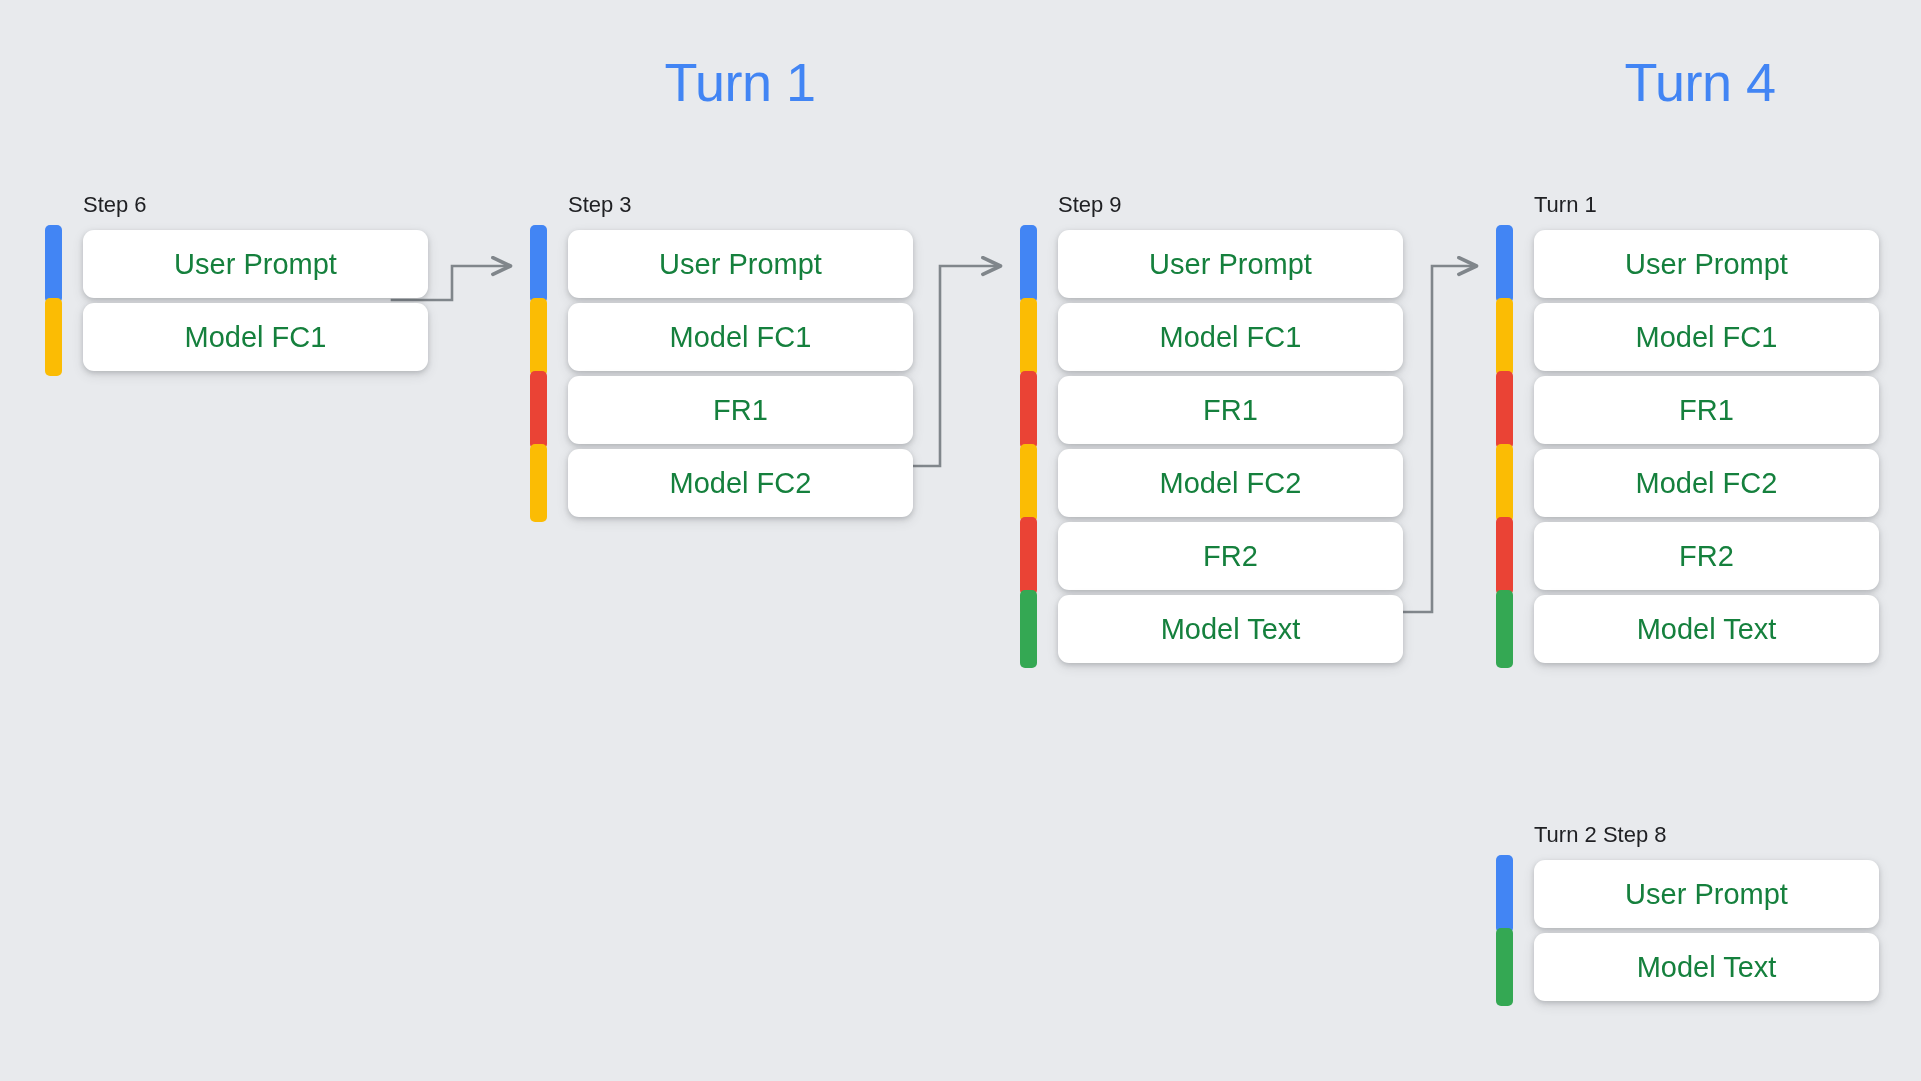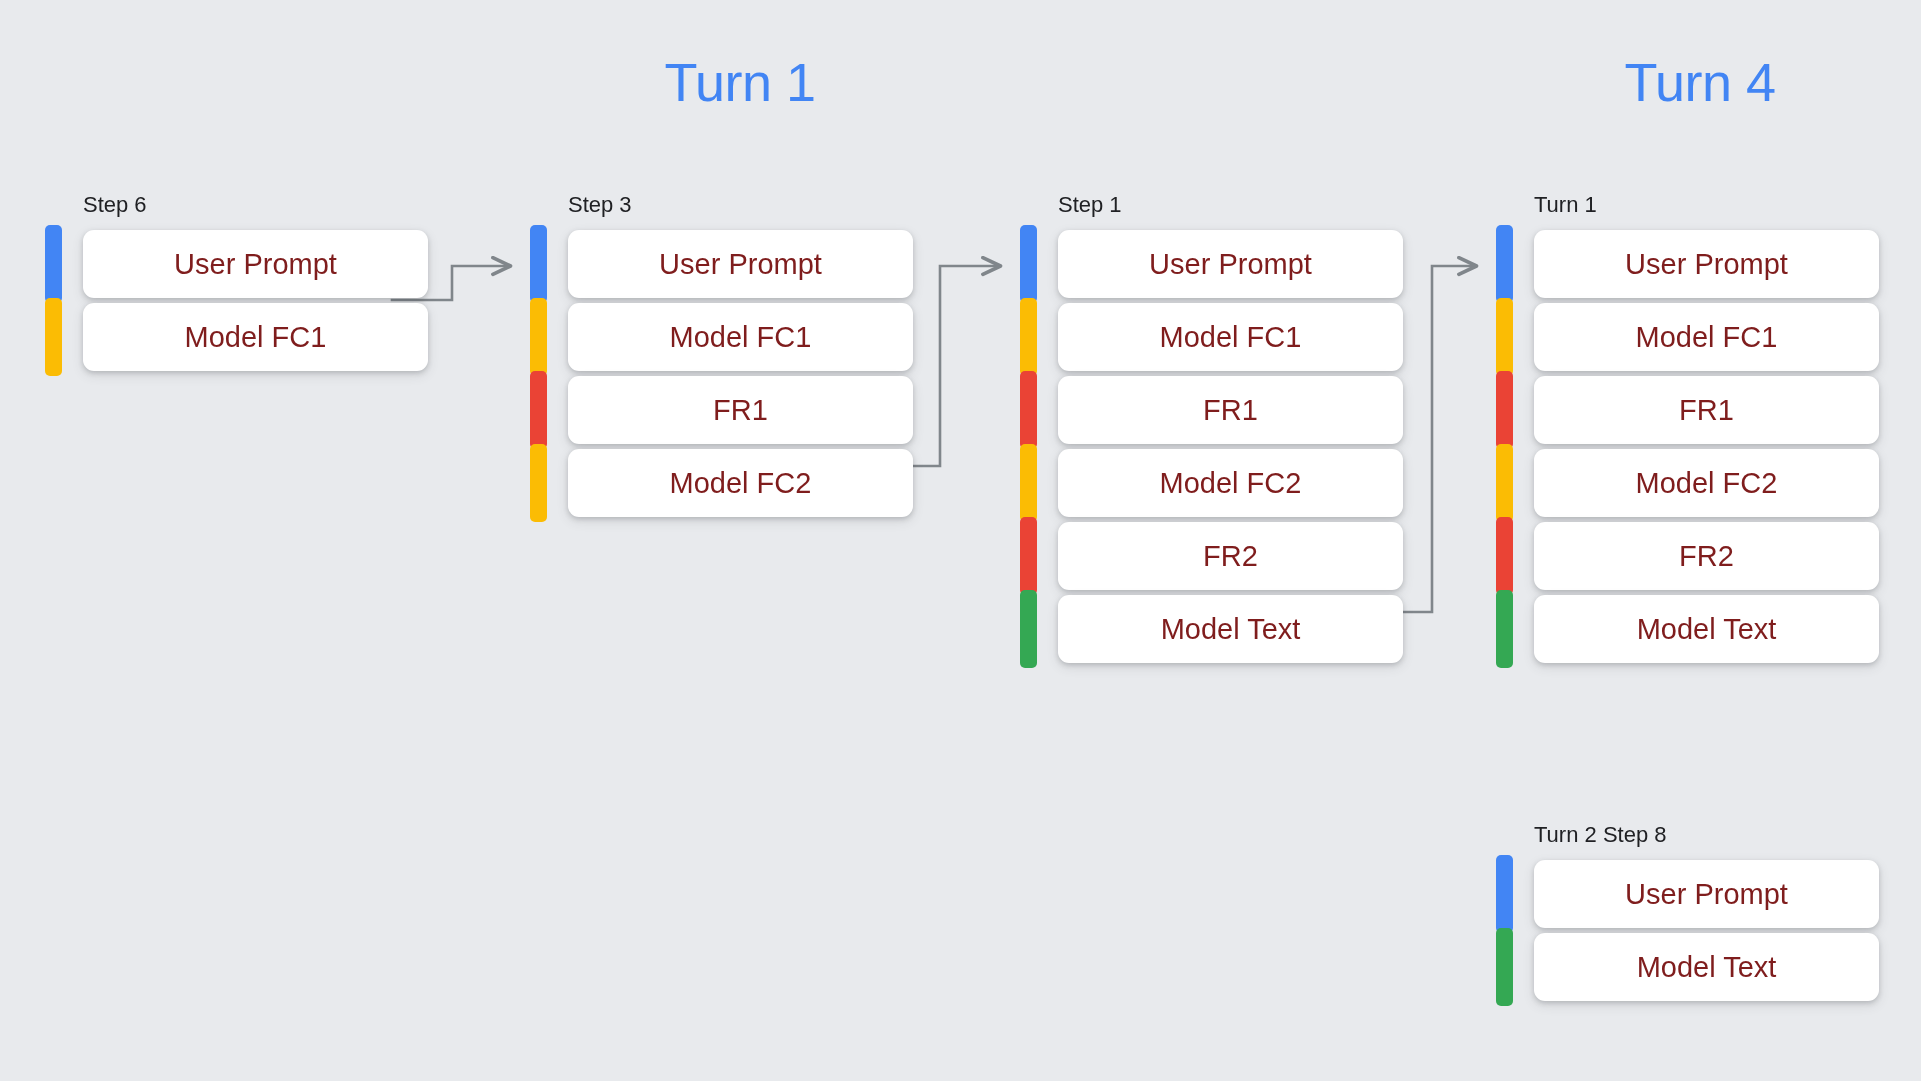--- a/index.html
+++ b/index.html
@@ -74,21 +74,21 @@
     height: 68px;
     background: #FFFFFF;
     border-radius: 11px;
     box-shadow: 0 2px 5px rgba(60,64,67,0.22), 0 4px 12px rgba(60,64,67,0.13);
     display: flex;
     align-items: center;
     justify-content: center;
   }
   .card-text {
     font-size: 29px;
-    color: #7f1d1d;
+    color: #15803d;
     white-space: nowrap;
     line-height: 1;
   }
 
   
   .connectors {
     position: absolute;
     left: 0; top: 0;
     width: 1921px;
     height: 1081px;
@@ -152,21 +152,21 @@
     </div>
     <div class="row" style="top:219px;">
       <div class="bar yellow"></div>
       <div class="card" style="width:345px;">
         <span class="card-text">Model FC2</span>
       </div>
     </div>
   </div>
 
   <div class="column" style="left:1020px; top:230px;">
-    <div class="col-label">Step 1</div>
+    <div class="col-label">Step 9</div>
     <div class="row" style="top:0px;">
       <div class="bar blue"></div>
       <div class="card" style="width:345px;">
         <span class="card-text">User Prompt</span>
       </div>
     </div>
     <div class="row" style="top:73px;">
       <div class="bar yellow"></div>
       <div class="card" style="width:345px;">
         <span class="card-text">Model FC1</span>

